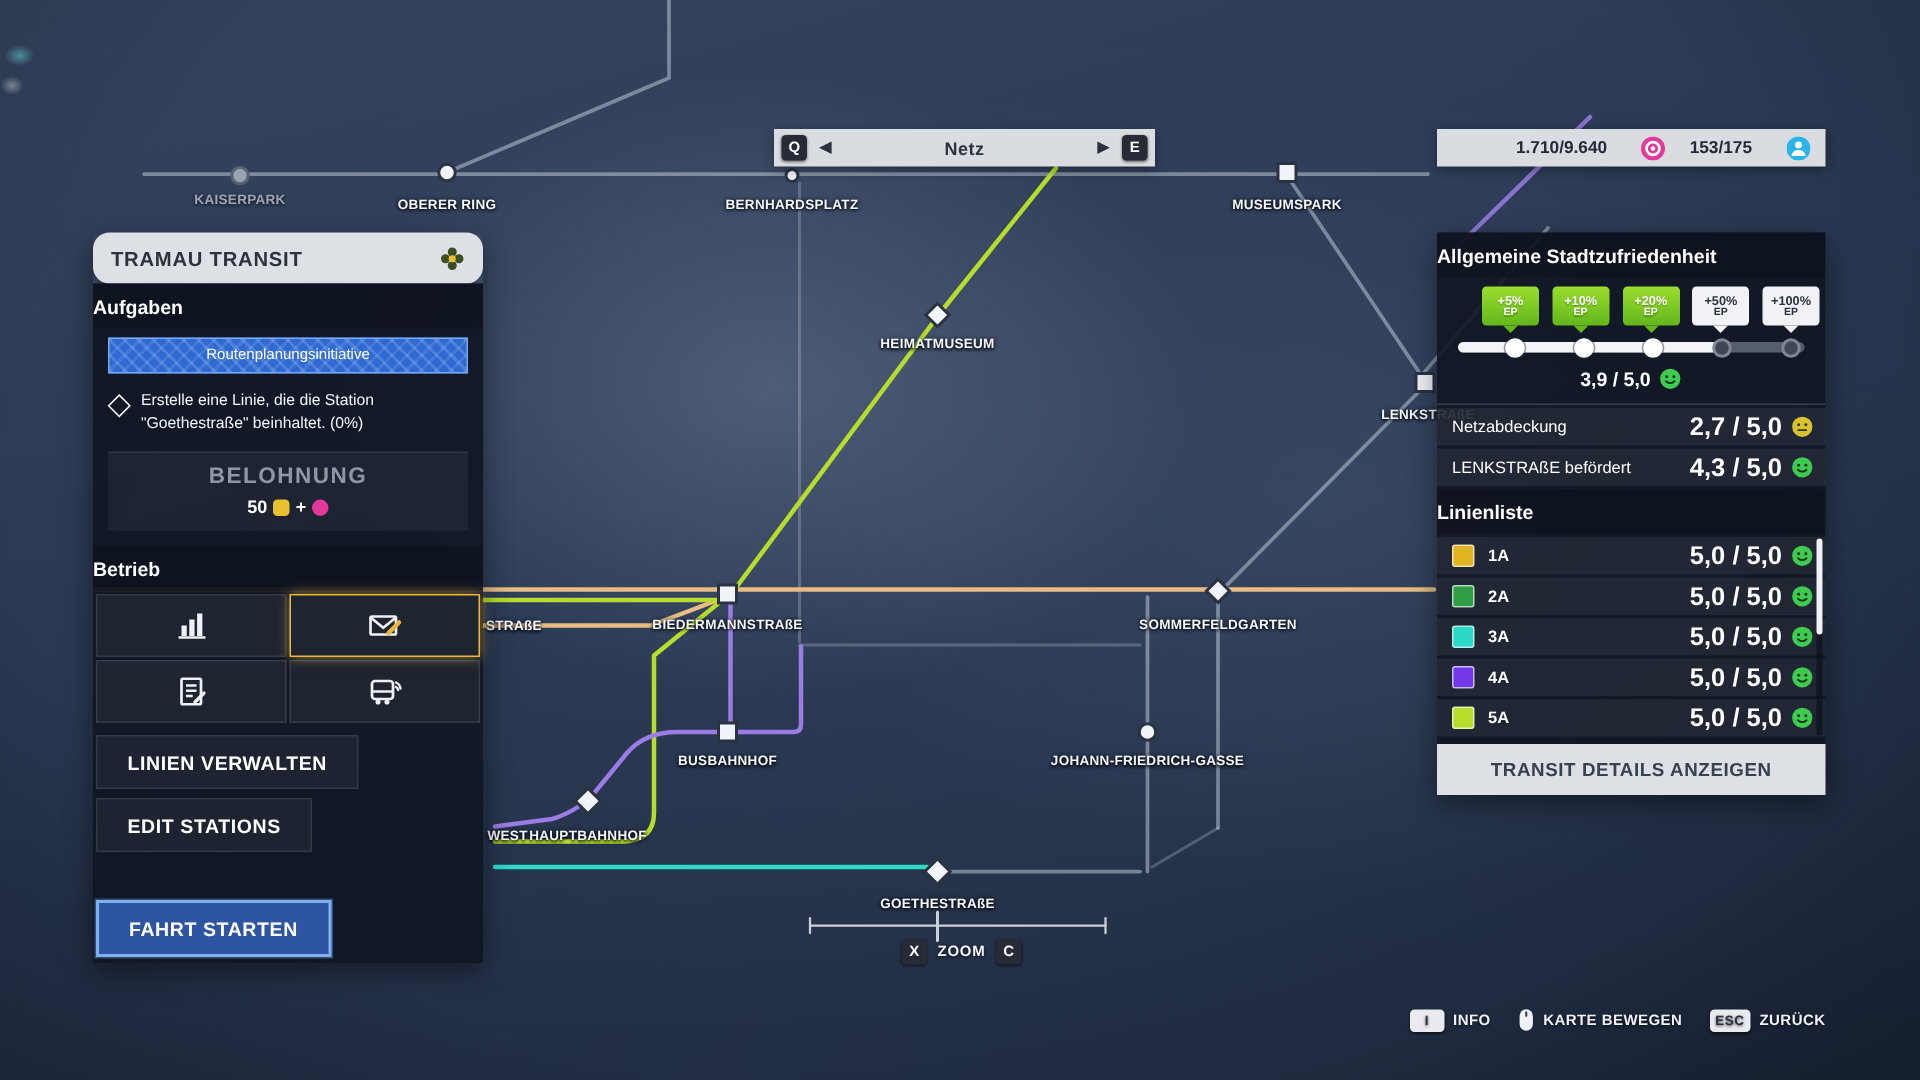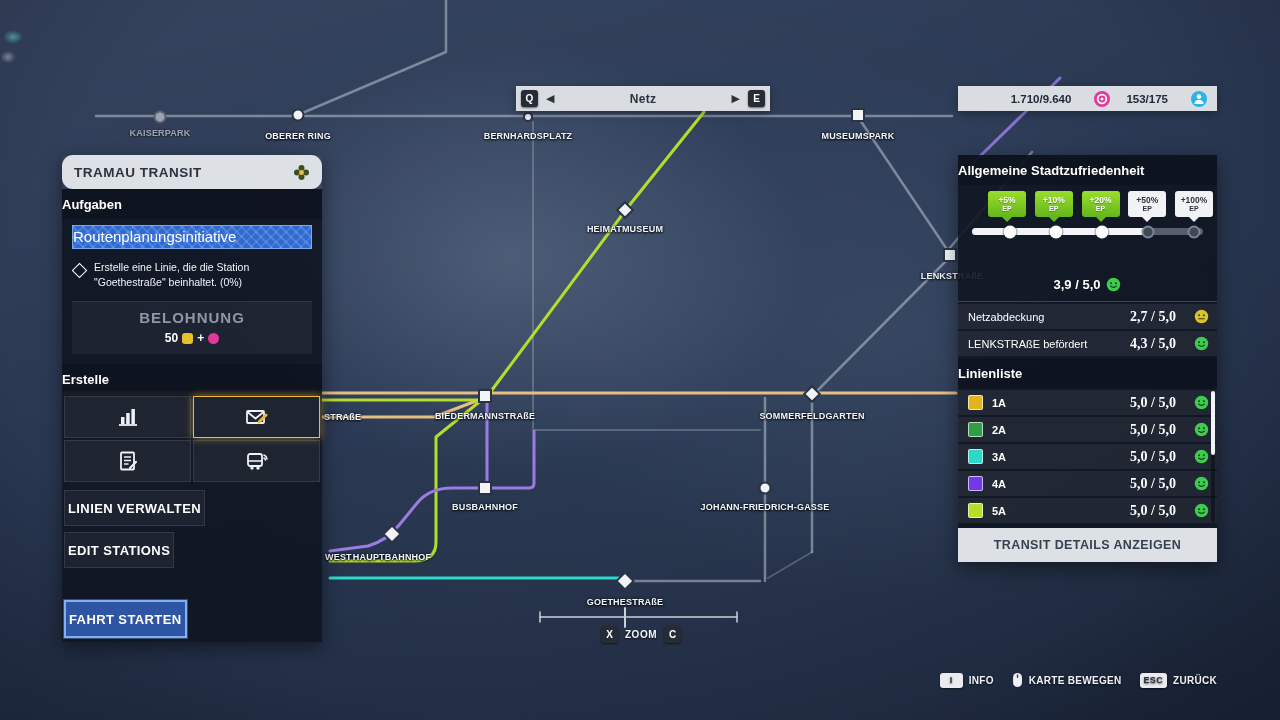--- a/index.html
+++ b/index.html
@@ -50,22 +50,22 @@
   .panel{position:absolute;top:155px;width:260px;z-index:10;box-shadow:0 6px 18px rgba(0,0,0,.45);}
   .panel-header{height:34px;background:#dde0e5;color:#2c333e;font-weight:bold;font-size:13.5px;
     letter-spacing:.5px;display:flex;align-items:center;justify-content:space-between;padding:0 12px;border-radius:11px;}
   .panel-body{background:rgba(16,21,33,.9);}
   .section-title{text-align:left;color:#fff;font-weight:bold;font-size:13px;padding:8px 0 7px;
     background:rgba(11,15,25,.45);}
 
   
   .left-panel{left:62px;}
   .left-panel .panel-body{padding-bottom:2px;}
-  .initiative{margin:6px 10px 8px;height:22px;line-height:22px;text-align:left;color:#fff;
-    font-size:15px;cursor:pointer;border:1px solid #79a8ef;
+  .initiative{margin:6px 10px 8px;height:22px;line-height:22px;text-align:center;color:#fff;
+    font-size:10px;cursor:pointer;border:1px solid #79a8ef;
     background:
       repeating-linear-gradient(45deg, rgba(255,255,255,.15) 0 2px, transparent 2px 7px),
       repeating-linear-gradient(-45deg, rgba(255,255,255,.10) 0 2px, transparent 2px 7px),
       #2f6ad2;}
   .task{display:flex;gap:9px;padding:3px 12px 10px;color:#f2f4f8;font-size:10.5px;line-height:1.4;}
   .diamond-icon{width:9px;height:9px;border:1.5px solid #fff;transform:rotate(45deg);
     margin-top:5px;flex:none;}
   .task-text{max-width:205px;}
   .reward{margin:2px 10px 10px;padding:7px 0 9px;background:rgba(255,255,255,.05);
     border-top:1px solid rgba(255,255,255,.08);text-align:center;}
@@ -74,21 +74,21 @@
     justify-content:center;align-items:center;gap:4px;}
   .coin-badge{width:11px;height:11px;border-radius:3px;background:#e8c12e;display:inline-block;}
   .xp-badge{width:11px;height:11px;border-radius:50%;background:#e0399b;display:inline-block;}
 
   .btn-grid{display:grid;grid-template-columns:1fr 1fr;gap:2px;padding:2px;}
   .op-btn{height:40px;display:flex;align-items:center;justify-content:center;cursor:pointer;
     background:rgba(255,255,255,.055);border:1px solid rgba(255,255,255,.10);color:#eef1f5;}
   .op-btn.hl{border:1px solid #ecb83c;box-shadow:0 0 8px rgba(236,184,60,.6);}
   .wide-btn{display:flex;align-items:center;width:auto;margin:6px 2px 0;height:36px;cursor:pointer;
     background:rgba(255,255,255,.05);border:1px solid rgba(255,255,255,.10);color:#fff;
-    font-weight:bold;font-size:13px;letter-spacing:.4px;padding:0 3px;box-sizing:border-box;
+    font-weight:bold;font-size:13px;letter-spacing:.4px;padding:0 20px;box-sizing:border-box;
     font-family:"Liberation Sans",sans-serif;}
   .spacer{height:26px;}
   .wide-btn.primary{background:#2d55a4;border:2px solid #7fb1f2;height:38px;margin-bottom:2px;
     box-shadow:0 0 0 1px rgba(127,177,242,.35);}
 
   
   .right-panel{left:958px;width:259px;}
   .hamburger{display:inline-flex;flex-direction:column;gap:3px;cursor:pointer;}
   .hamburger span{width:20px;height:2.5px;background:#8b929c;border-radius:1px;}
 
@@ -106,27 +106,27 @@
   .badge.achieved .badge-tip{border-top:5px solid #63b61c;}
   .badge.pending .badge-tip{border-top:5px solid #f0f2f5;}
 
   .progress{position:relative;height:7px;background:#555e6e;border-radius:4px;margin:6px 14px 0;}
   .progress-fill{position:absolute;left:0;top:0;bottom:0;width:76%;background:#f2f4f7;border-radius:4px;}
   .node{position:absolute;top:50%;width:13px;height:13px;border-radius:50%;transform:translate(-50%,-50%);}
   .node.done{background:#fff;box-shadow:0 0 0 1px rgba(40,48,62,.45);}
   .node.todo{background:#3f4654;border:2px solid #7e8694;box-sizing:border-box;}
 
   .sat-value{display:flex;justify-content:center;align-items:center;gap:6px;color:#fff;
-    font-weight:bold;font-size:13px;padding:10px 0 9px;margin-top:32px;}
+    font-weight:bold;font-size:13px;padding:10px 0 9px;}
   .divider{border-top:1px solid rgba(255,255,255,.18);margin:0;}
 
   .stat-row,.line-row{display:flex;align-items:center;background:rgba(255,255,255,.065);
     margin-bottom:2px;height:25px;padding:0 8px 0 10px;color:#fff;font-size:11px;}
   .stat-label{flex:1;}
-  .stat-value{font-weight:bold;font-size:14px;margin-right:18px;font-family:Liberation Serif, serif;}
+  .stat-value{font-weight:bold;font-size:17px;margin-right:6px;}
   .line-row{cursor:pointer;}
   .swatch{width:13px;height:13px;border-radius:2px;border:1px solid rgba(255,255,255,.65);
     margin-right:9px;flex:none;}
   .line-name{flex:1;font-weight:bold;}
   .smiley{width:15px;height:15px;flex:none;}
   .lines-list{position:relative;margin-top:2px;}
   .scroll-track{position:absolute;right:2px;top:1px;bottom:1px;width:4px;background:rgba(8,12,20,.55);}
   .scroll-thumb{position:absolute;right:2px;top:1px;width:4px;height:64px;background:#f0f3f7;
     border-radius:2px;cursor:grab;}
   .details-btn{display:block;width:100%;margin-top:5px;height:34px;background:#dde0e5;color:#37414f;
@@ -304,21 +304,21 @@
       <div class="reward">
         <div class="reward-label">BELOHNUNG</div>
         <div class="reward-value">
           <span>50</span>
           <span class="coin-badge"></span>
           <span>+</span>
           <span class="xp-badge"></span>
         </div>
       </div>
 
-      <div class="section-title">Erstelle</div>
+      <div class="section-title">Betrieb</div>
 
       <div class="btn-grid">
         <div class="op-btn">
           <svg width="24" height="24" viewBox="0 0 24 24">
             <path d="M3 20 H21" stroke="#eef1f5" stroke-width="1.8" fill="none"></path>
             <rect x="5" y="12" width="3.5" height="7" fill="#eef1f5"></rect>
             <rect x="10.2" y="8" width="3.5" height="11" fill="#eef1f5"></rect>
             <rect x="15.4" y="4" width="3.5" height="15" fill="#eef1f5"></rect>
           </svg>
         </div>

